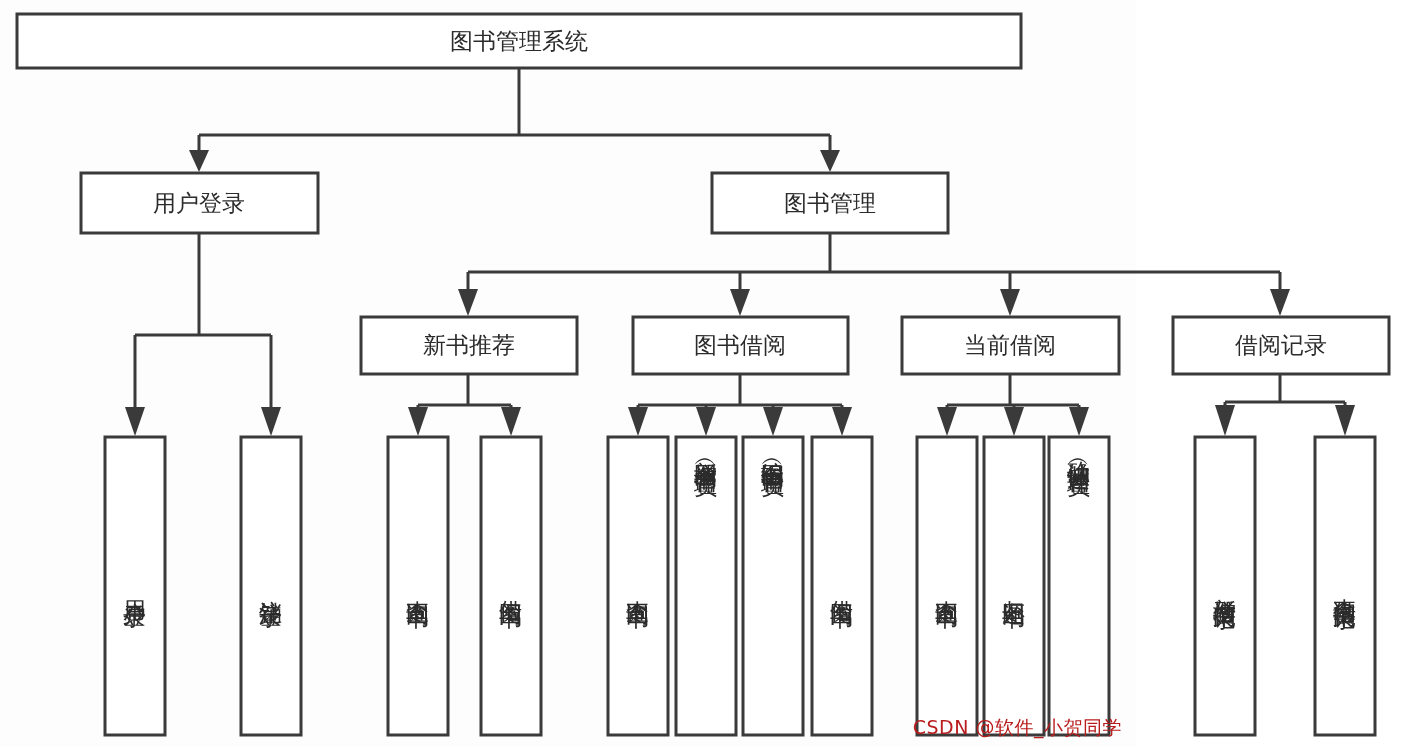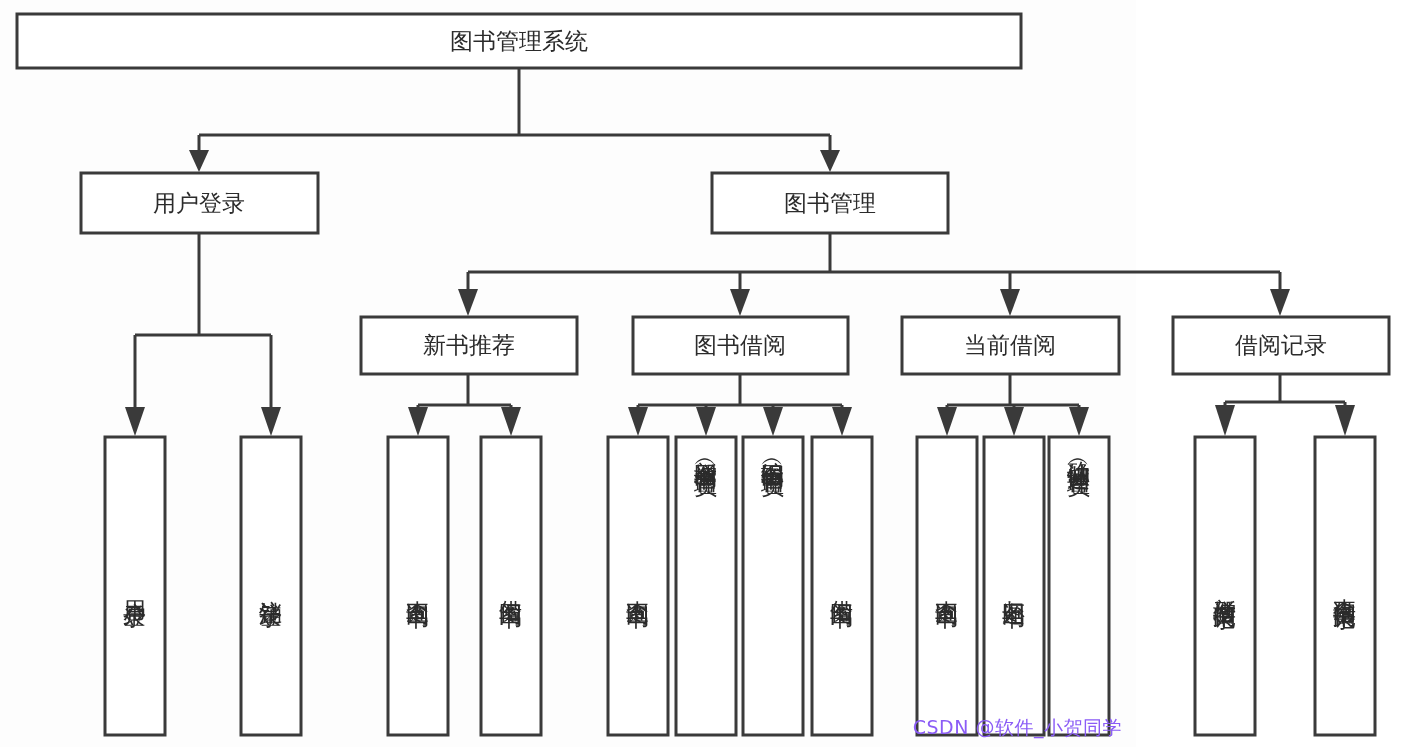--- a/index.html
+++ b/index.html
@@ -73,21 +73,21 @@
     letter-spacing: 2px;
     white-space: nowrap;
     text-align: center;
   }
   .watermark {
     position: absolute;
     right: 14px;
     bottom: 6px;
     font-family: "DejaVu Sans", "Liberation Sans", sans-serif;
     font-size: 19px;
-    color: #8b5cf6;
+    color: #b91c1c;
     letter-spacing: 0.5px;
     white-space: nowrap;
   }
 </style>
 </head>
 <body>
 
 <div id="diagram-root">
 
   <svg id="tree-svg" viewBox="0 0 1405 747">

